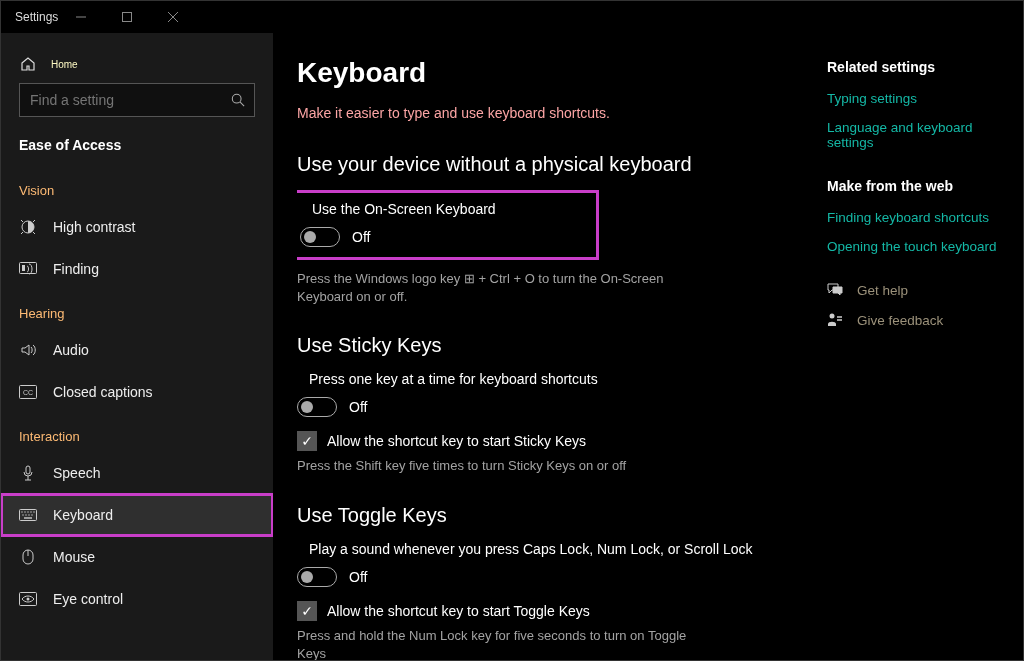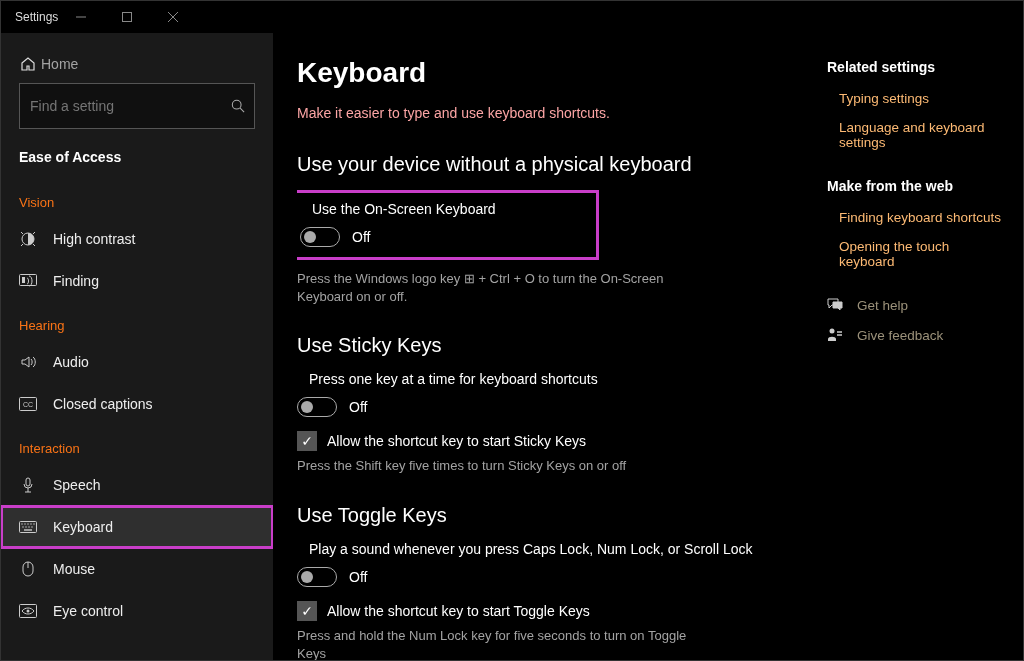--- a/index.html
+++ b/index.html
@@ -30,47 +30,47 @@
   .main { display: flex; height: calc(100% - 32px); }
   .sidebar {
     width: 272px;
     background: #1a1a1a;
     padding-top: 12px;
     overflow-y: auto;
   }
   .home-row {
     display: flex; align-items: center;
     padding: 10px 18px;
-    color: #a3a3a3; font-size: 14px;
-    gap: 4px;
+    color: #fef9c3; font-size: 10px;
+    gap: 14px;
   }
   .home-row .icon { width: 18px; height: 18px; display:flex;align-items:center;justify-content:center;}
   .search-wrap { padding: 0 18px 12px 18px; }
   .search {
-    width: 100%; height: 46px;
+    width: 100%; height: 34px;
     background: #101010;
     border: 1px solid #555;
     color: #aaa;
     padding: 0 34px 0 10px;
     font-size: 14px;
     position: relative;
   }
   .search-container { position: relative; }
   .search-icon {
     position: absolute; right: 10px; top: 50%; transform: translateY(-50%);
     color: #aaa;
   }
   .cat-title {
     padding: 8px 18px 14px 18px;
     font-size: 14px; font-weight: 600;
     color: #fff;
   }
   .group-label {
     padding: 16px 18px 8px 18px;
-    font-size: 13px; color: #f97316;
+    font-size: 13px; color: #fdba74;
   }
   .nav-item {
     display: flex; align-items: center;
     padding: 12px 18px;
     gap: 16px;
     font-size: 14px; color: #eee;
     position: relative;
   }
   .nav-item.selected { background: #2f2f2f; }
   .nav-item .icon { width: 18px; height: 18px; display:flex;align-items:center;justify-content:center; color:#ccc;}
@@ -117,21 +117,21 @@
   .checkbox {
     width:20px; height:20px; background:#555; display:flex;align-items:center;justify-content:center;
     color:#fff; font-size:14px;
   }
   .right-col {
     flex:1;
     padding-top: 2px;
     padding-right: 20px;
   }
   .rc-head { font-size: 14px; font-weight: 600; margin-bottom: 16px; }
-  .rc-link { font-size: 13.5px; color: #fdba74; margin-bottom: 14px; display:block;margin-left:12px; }
+  .rc-link { font-size: 13.5px; color: #14b8a6; margin-bottom: 14px; display:block; }
   .rc-sec { margin-bottom: 28px; }
   .rc-item { display:flex; align-items:center; gap:12px; font-size:13.5px; color:#9b917a; margin-bottom:14px;}
   .rc-item .icon { color:#ccc; width:18px; display:flex; }
   svg { display:block; }
 </style>
 </head>
 <body>
 
 <div class="titlebar">
   <span class="titlebar-title">Settings</span>

